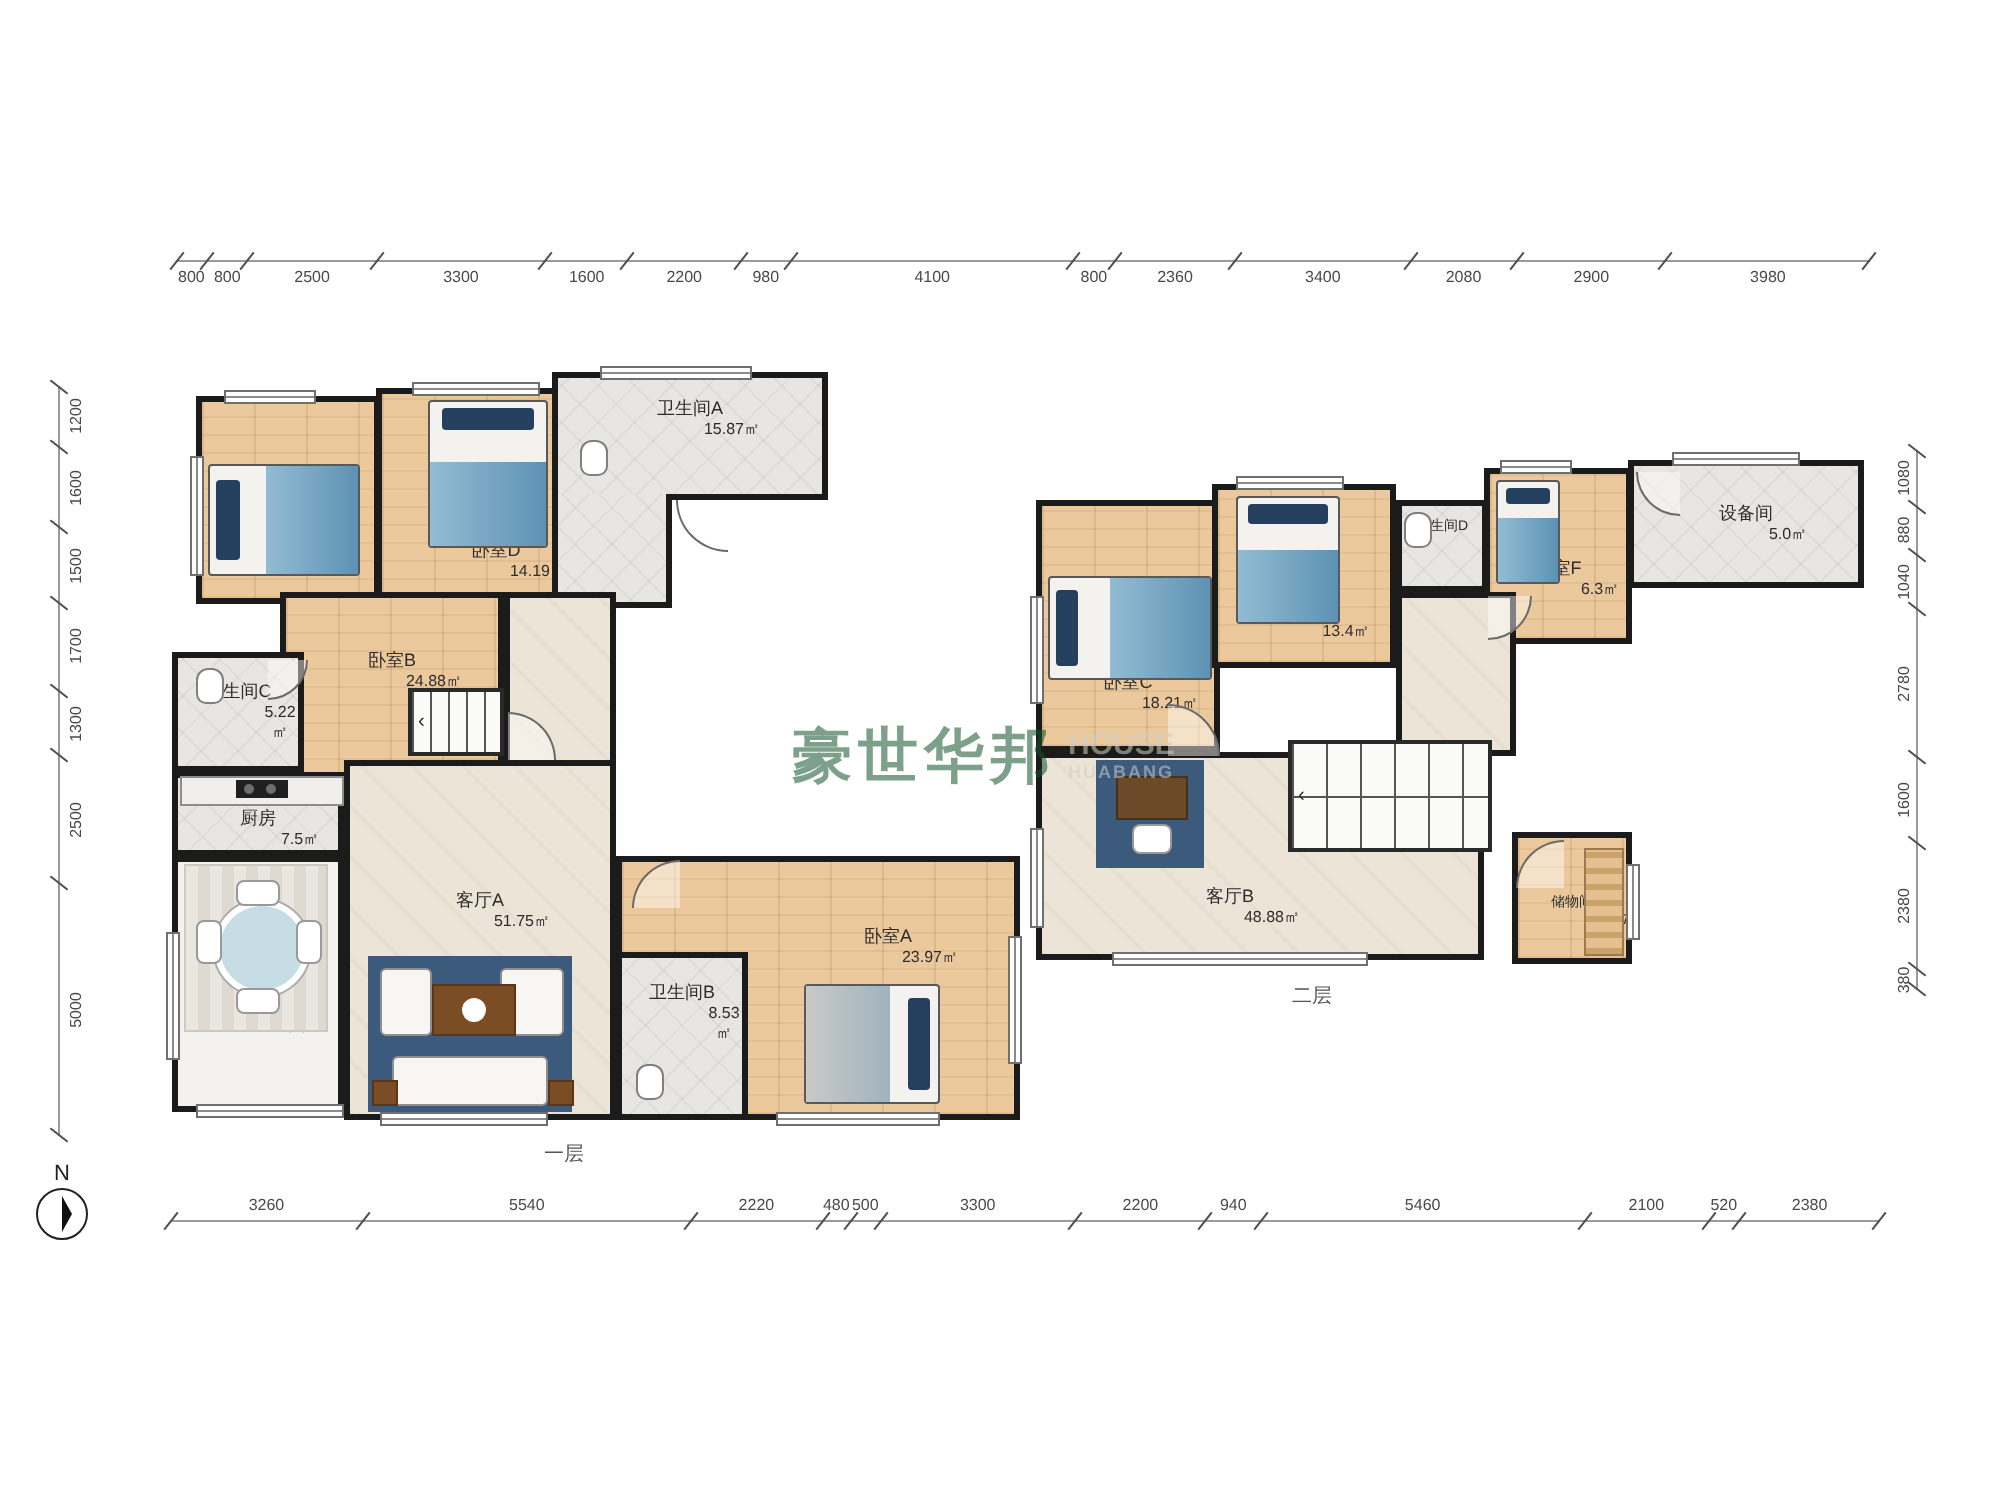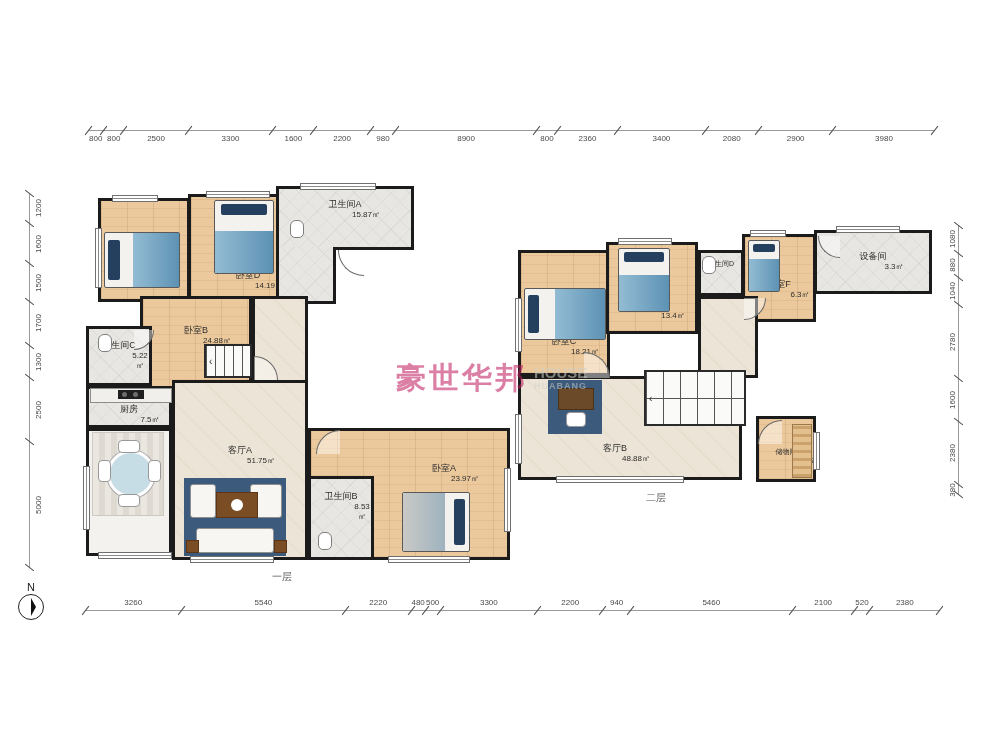--- a/index.html
+++ b/index.html
@@ -71,21 +71,21 @@
   .dimcol::after{content:"";position:absolute;bottom:0;height:1px;width:11px;background:#4f4f4f;transform:rotate(38deg);}
   .dimcol.left::after{left:2px;} .dimcol.right::after{left:9px;}
 
   
   .floorlabel{position:absolute;font-size:10px;color:#555;z-index:6;}
   .compass{position:absolute;text-align:center;z-index:6;}
   .compass .cn{font-size:11px;color:#222;}
   .ccirc{width:24px;height:24px;border:1.5px solid #222;border-radius:50%;position:relative;margin:1px auto 0;}
   .needle{position:absolute;left:50%;top:50%;width:10px;height:18px;transform:translate(-50%,-50%);background:linear-gradient(90deg,#fff 50%,#111 50%);clip-path:polygon(50% 0,100% 50%,50% 100%,0 50%);}
   .wm{position:absolute;display:flex;align-items:center;gap:6px;opacity:.55;z-index:9;pointer-events:none;}
-  .wmcn{font-size:30px;font-weight:bold;color:#be185d;letter-spacing:3px;}
+  .wmcn{font-size:30px;font-weight:bold;color:#14532d;letter-spacing:3px;}
   .wmen{display:flex;flex-direction:column;color:#cfcfc9;font-weight:bold;line-height:1.1;}
   .wmen .e1{font-size:15px;} .wmen .e2{font-size:9px;letter-spacing:1px;}
 </style>
 </head>
 <body>
 
 <div class="stage">
 
   <div class="dimrow top" style="left:88px;top:122px;width:847px">
     <div class="dseg" style="flex:600 0 0">
@@ -103,21 +103,21 @@
     <div class="dseg" style="flex:1600 0 0">
         <span>1600</span>
       </div>
     <div class="dseg" style="flex:2200 0 0">
         <span>2200</span>
       </div>
     <div class="dseg" style="flex:980 0 0">
         <span>980</span>
       </div>
     <div class="dseg" style="flex:5500 0 0">
-        <span>8900</span>
+        <span>4100</span>
       </div>
     <div class="dseg" style="flex:800 0 0">
         <span>800</span>
       </div>
     <div class="dseg" style="flex:2360 0 0">
         <span>2360</span>
       </div>
     <div class="dseg" style="flex:3400 0 0">
         <span>3400</span>
       </div>
@@ -363,21 +363,21 @@
   </div>
   <div class="room wood" style="left:742px;top:234px;width:74px;height:88px">
     <div class="rlabel" style="top:42px">
       <div class="rn">卧室F</div>
       <div class="ra">6.3㎡</div>
     </div>
   </div>
   <div class="room tile" style="left:814px;top:230px;width:118px;height:64px">
     <div class="rlabel mid">
       <div class="rn">设备间</div>
-      <div class="ra">3.3㎡</div>
+      <div class="ra">5.0㎡</div>
     </div>
   </div>
   <div class="room beige" style="left:698px;top:296px;width:60px;height:82px"></div>
   <div class="room beige" style="left:518px;top:376px;width:224px;height:104px">
     <div class="rlabel" style="top:64px;left:-30px">
       <div class="rn">客厅B</div>
       <div class="ra">48.88㎡</div>
     </div>
   </div>
   <div class="room wood" style="left:756px;top:416px;width:60px;height:66px">

